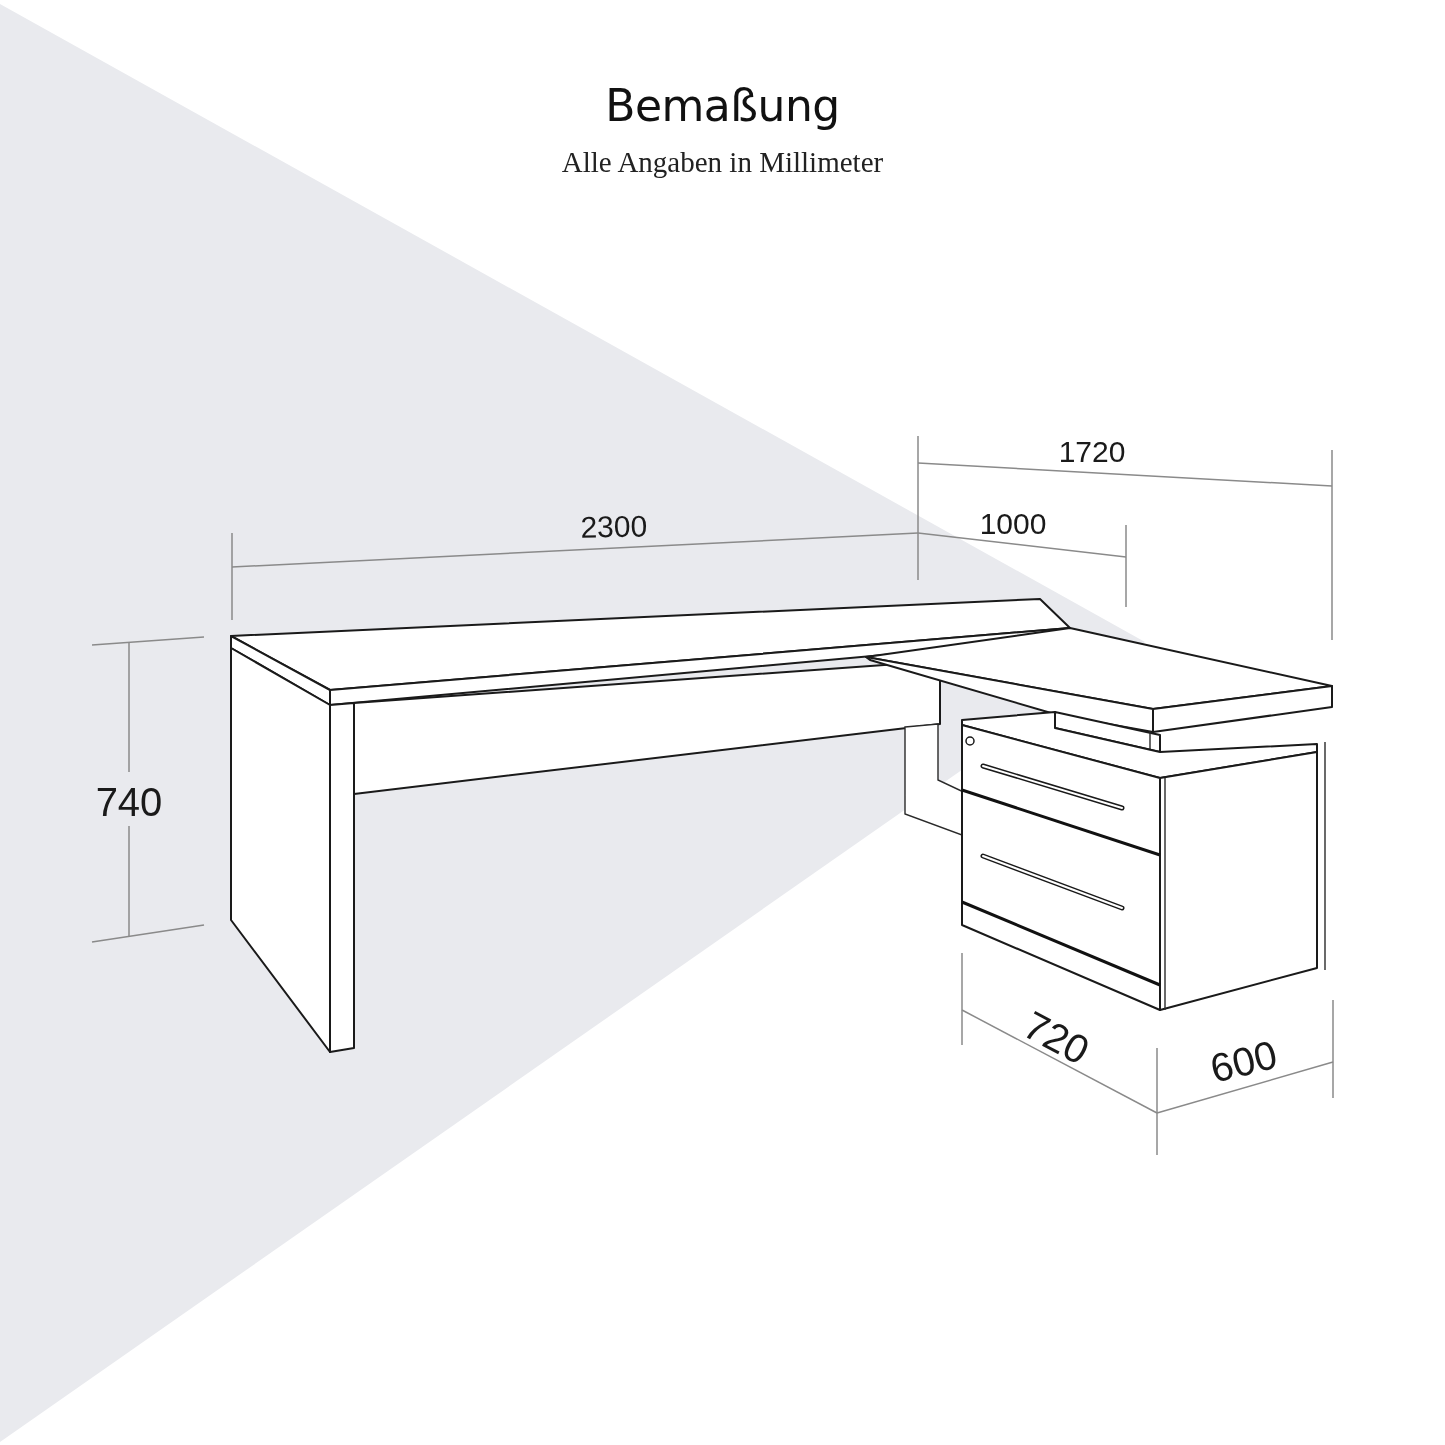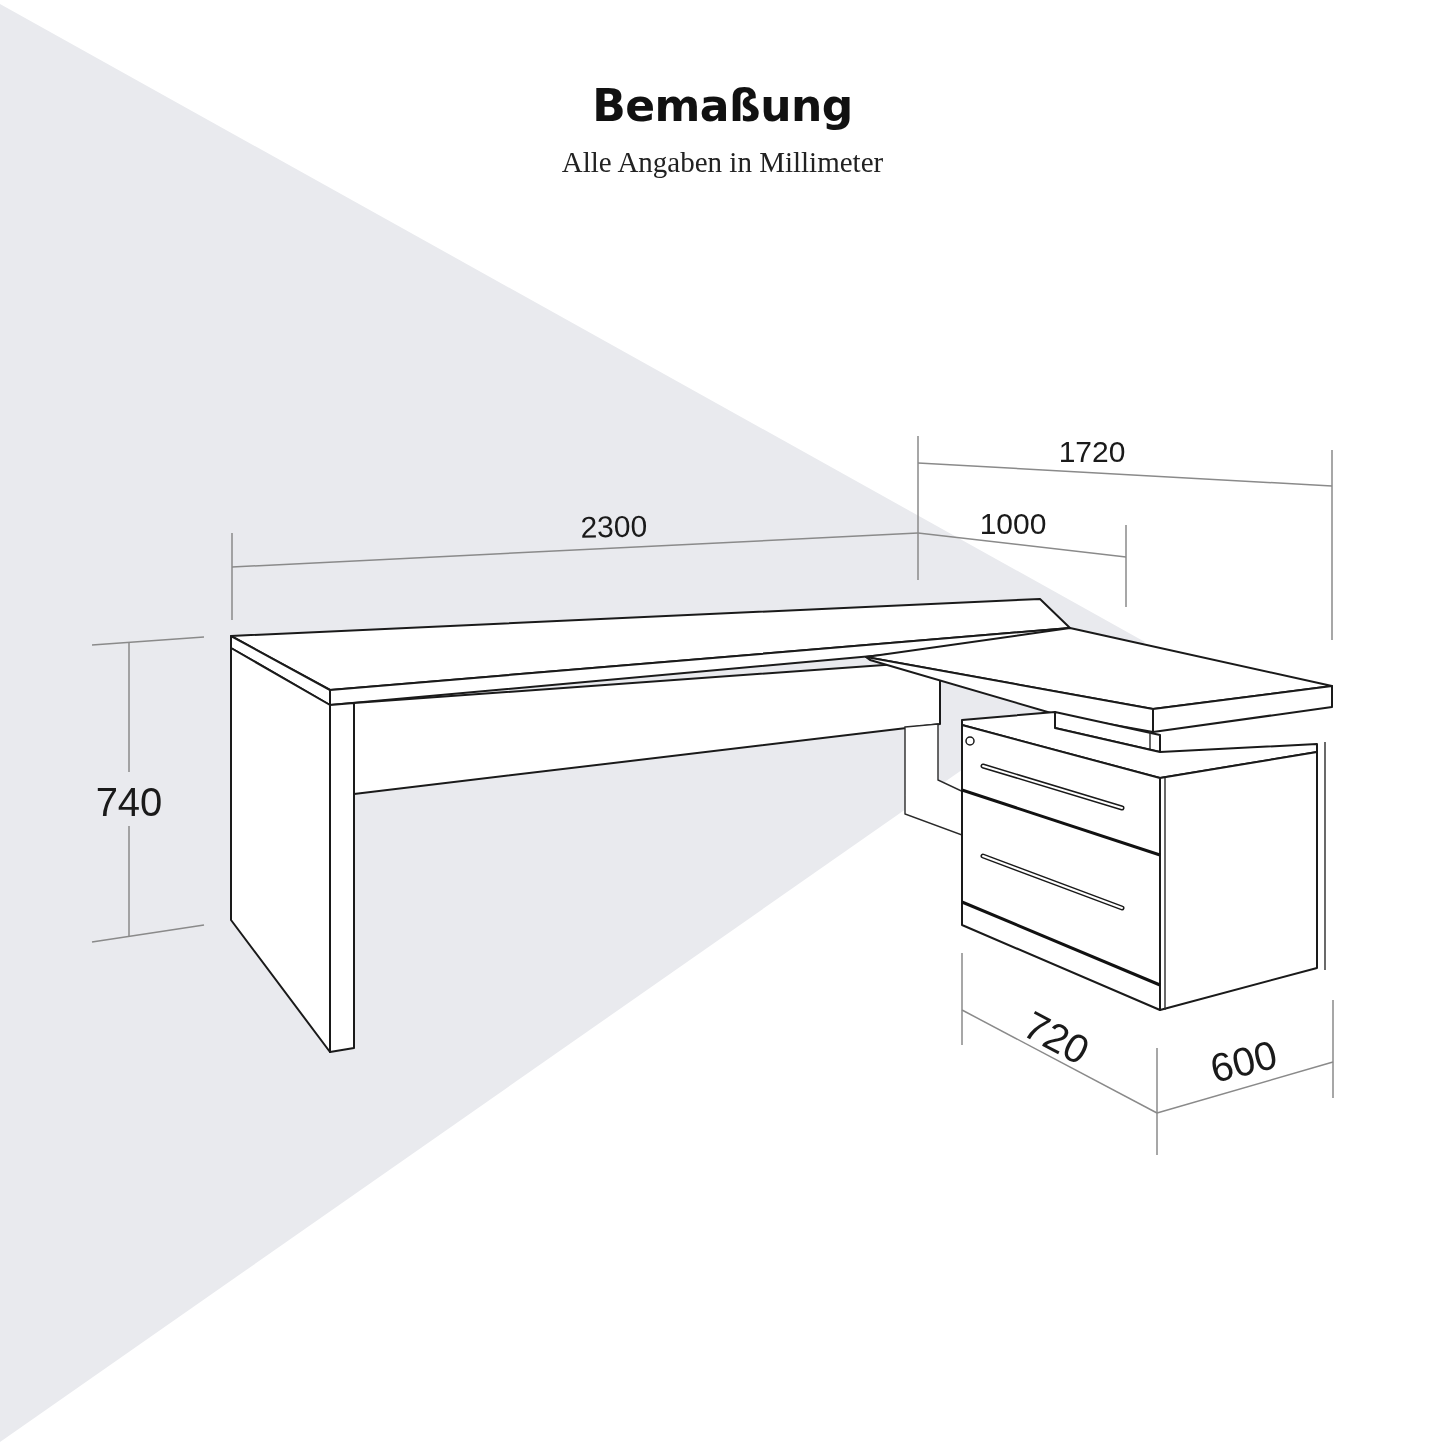--- a/index.html
+++ b/index.html
@@ -1,20 +1,20 @@
 <!DOCTYPE html>
 <html><head>
 <meta charset="utf-8">
 <style>
   html, body { margin: 0; padding: 0; background: #ffffff; }
   body { width: 1445px; height: 1445px; position: relative; overflow: hidden; }
   #canvas { position: absolute; left: 0; top: 0; width: 1445px; height: 1445px; }
   .title {
     position: absolute; left: 0; width: 1445px; top: 80px; text-align: center;
-    font-family: "DejaVu Sans", sans-serif; font-weight: bold; font-size: 44px;
+    font-family: "DejaVu Sans", sans-serif; font-weight: normal; font-size: 44px;
     color: #111111; letter-spacing: -0.5px;
   }
   .subtitle {
     position: absolute; left: 0; width: 1445px; top: 146px; text-align: center;
     font-family: Liberation Serif, serif; font-size: 29px; color: #222222;
   }
   .dim {
     font-family: "Liberation Sans Narrow", "Liberation Sans", sans-serif;
     fill: #1a1a1a;
   }

